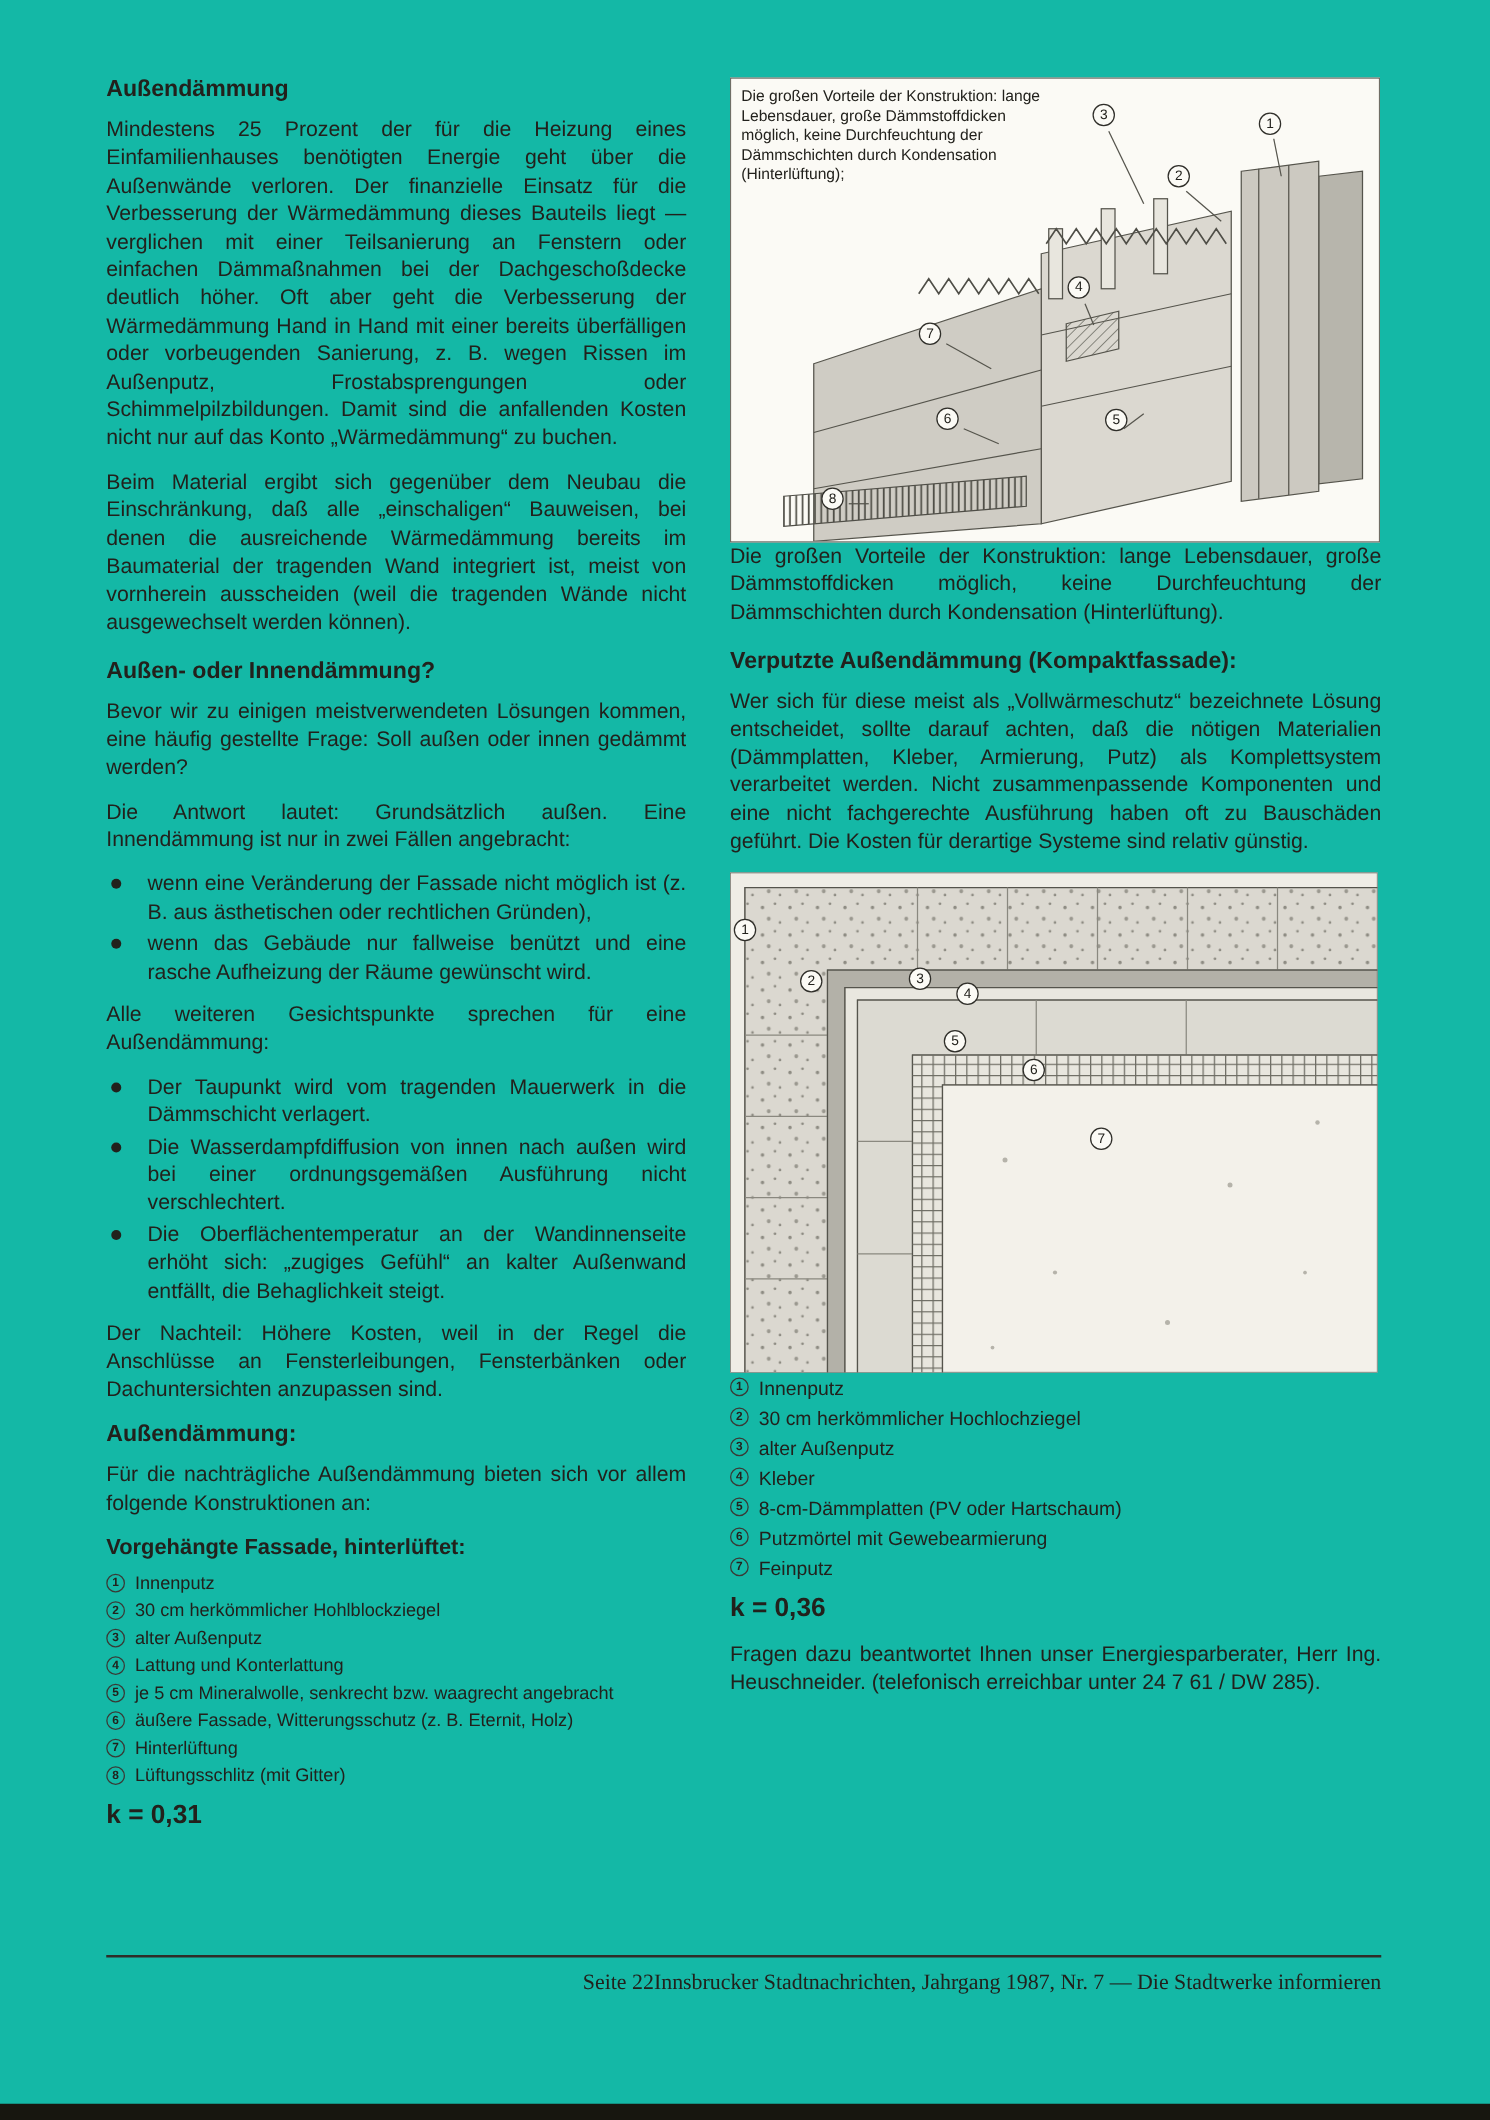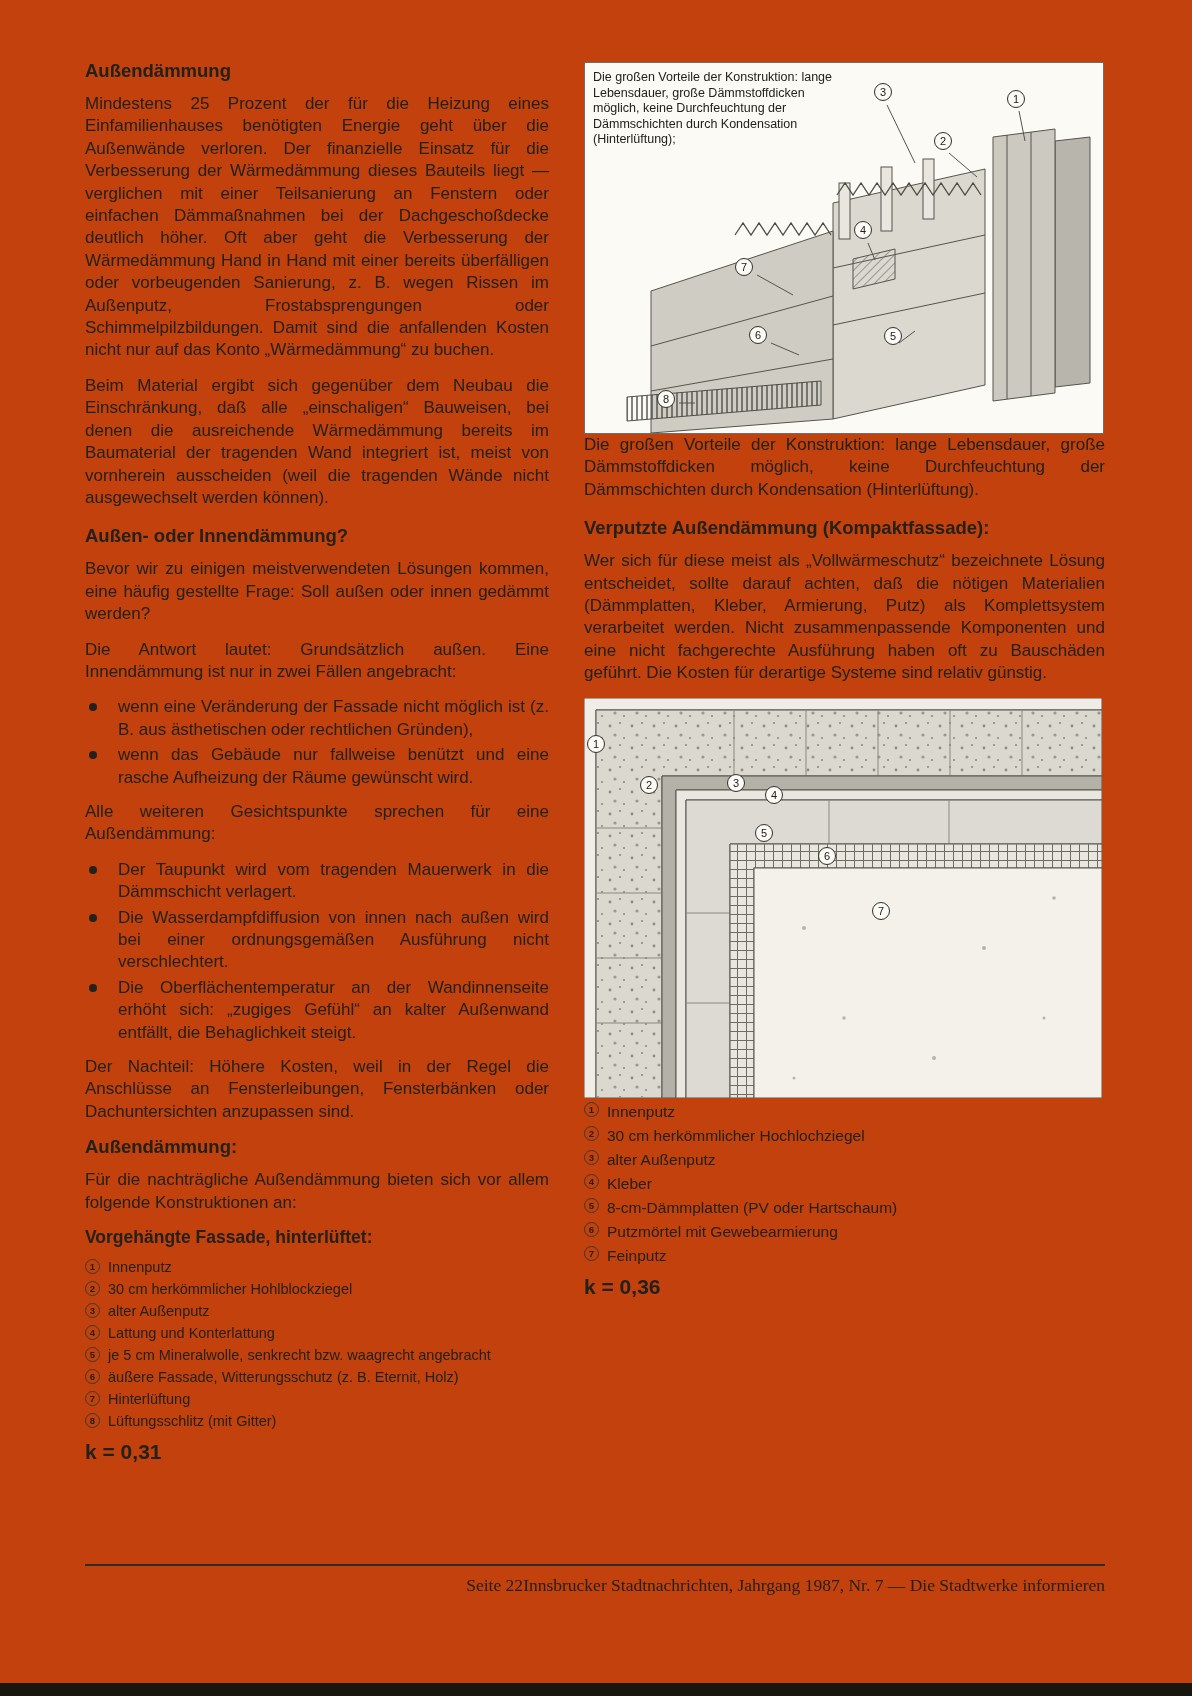--- a/index.html
+++ b/index.html
@@ -1,19 +1,19 @@
 <!DOCTYPE html>
 <html><head>
 <meta charset="utf-8">
 <style>
   * { margin:0; padding:0; box-sizing:border-box; }
   html,body { background:#b0aea6; }
   .page {
     position:relative; width:1192px; height:1696px; margin:0 auto;
-    background:#c2410c; color:#22211c; overflow:hidden;
+    background:#14b8a6; color:#22211c; overflow:hidden;
     font-family:"Liberation Sans","DejaVu Sans",sans-serif;
     padding-left:20px;
   }
   .col { position:absolute; }
   .col-left  { left:85px;  top:56px; width:464px; }
   .col-right { left:584px; top:62px; width:521px; }
 
   p.body { font-size:17px; line-height:22.4px; text-align:justify; margin-bottom:13px; }
   h2.sec { font-size:18.5px; font-weight:bold; margin:4px 0 11px; }
   h2.sec.mt { margin-top:16px; }
@@ -303,20 +303,21 @@
         <span class="circ">6</span>
         <span>Putzmörtel mit Gewebearmierung</span>
       </li>
       <li>
         <span class="circ">7</span>
         <span>Feinputz</span>
       </li>
     </ul>
     <p class="kval">k = 0,36</p>
 
+    <p class="body">Fragen dazu beantwortet Ihnen unser Energiesparberater, Herr Ing. Heuschneider. (telefonisch erreichbar unter 24 7 61 / DW 285).</p>
   </div>
 
   <div class="footer">
     <div class="footer-rule"></div>
     <div class="footer-row">
       <span>Seite 22</span>
       <span>Innsbrucker Stadtnachrichten, Jahrgang 1987, Nr. 7 — Die Stadtwerke informieren</span>
     </div>
   </div>
   <div class="bottom-bar"></div>

